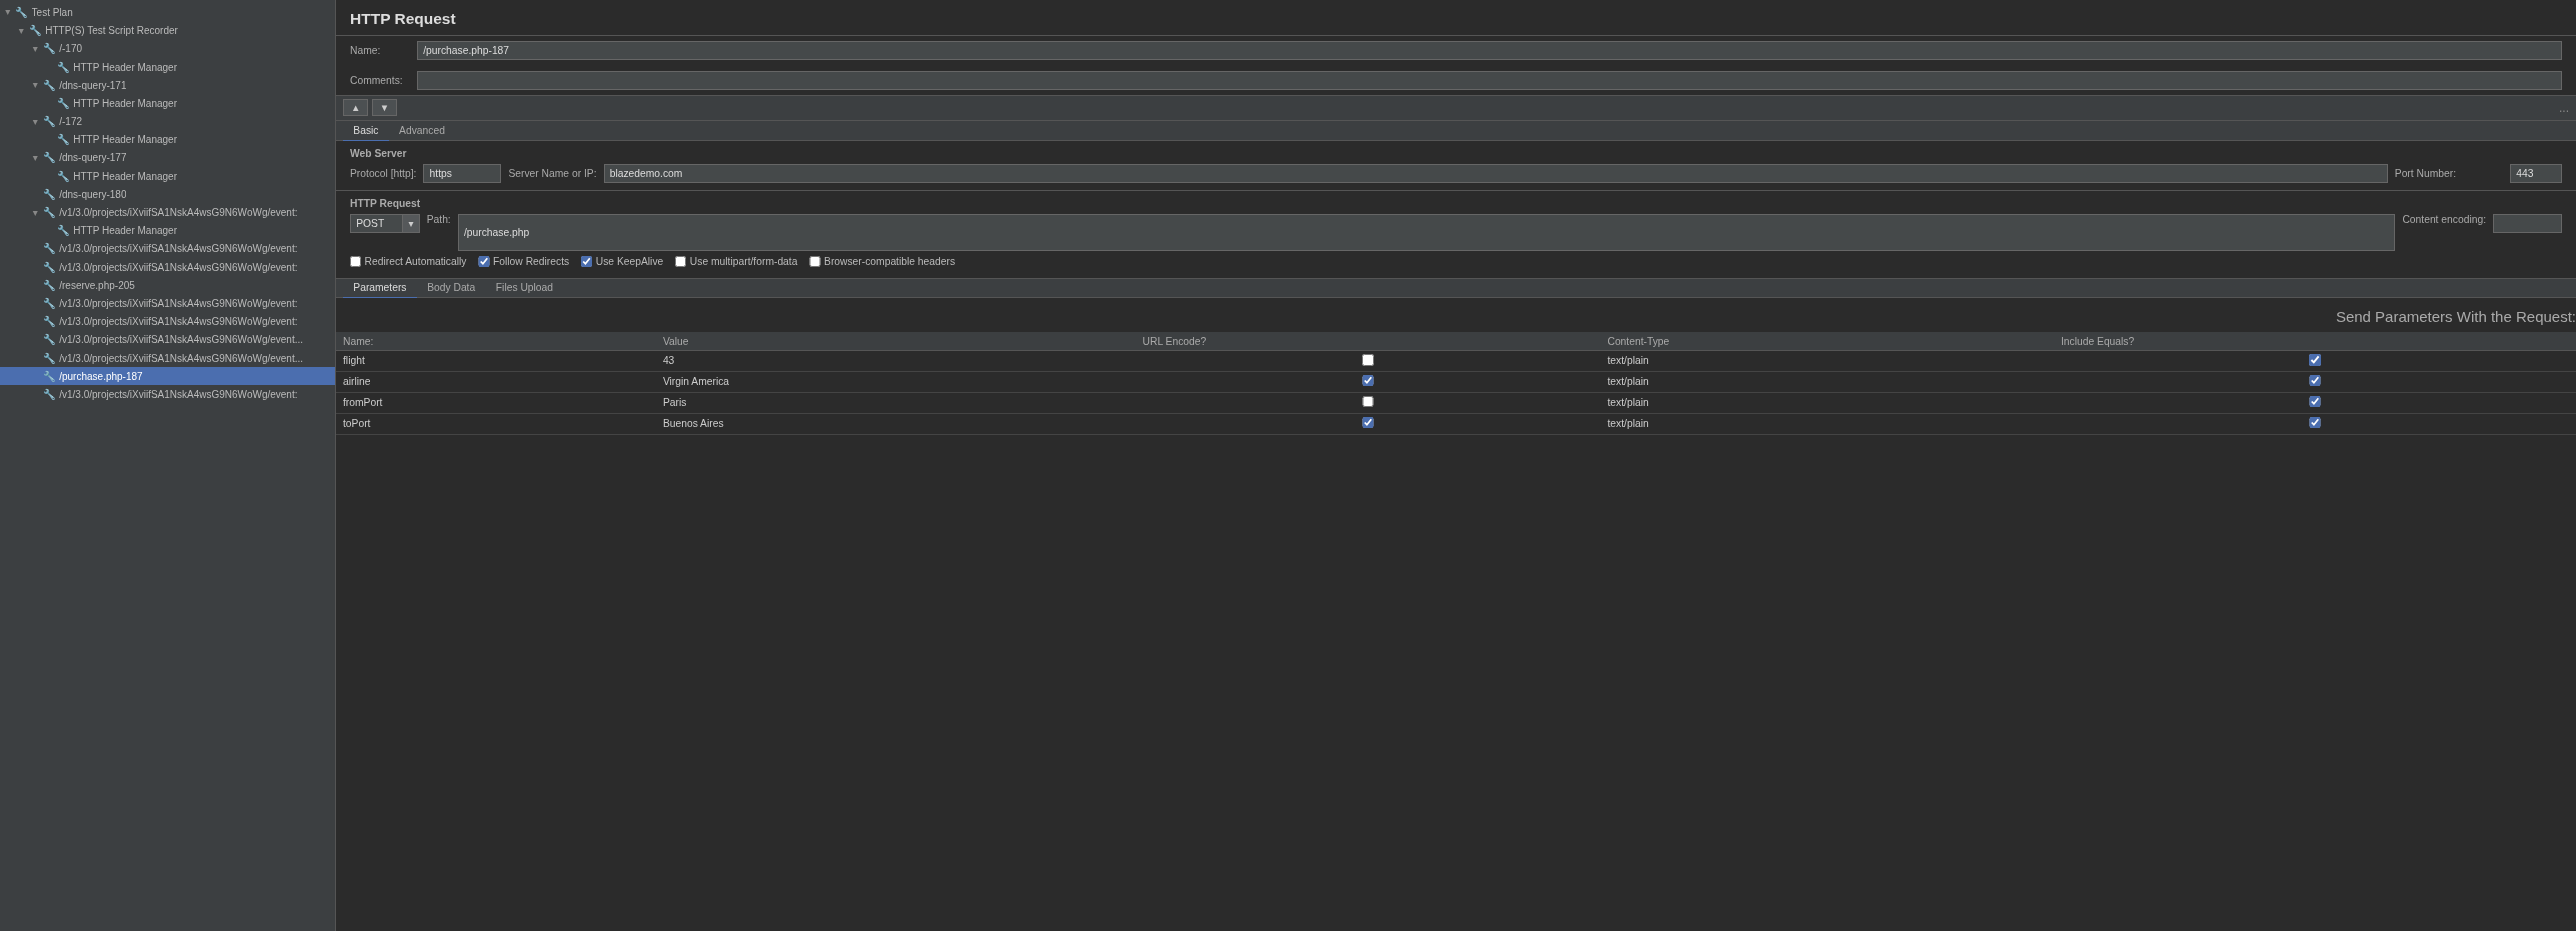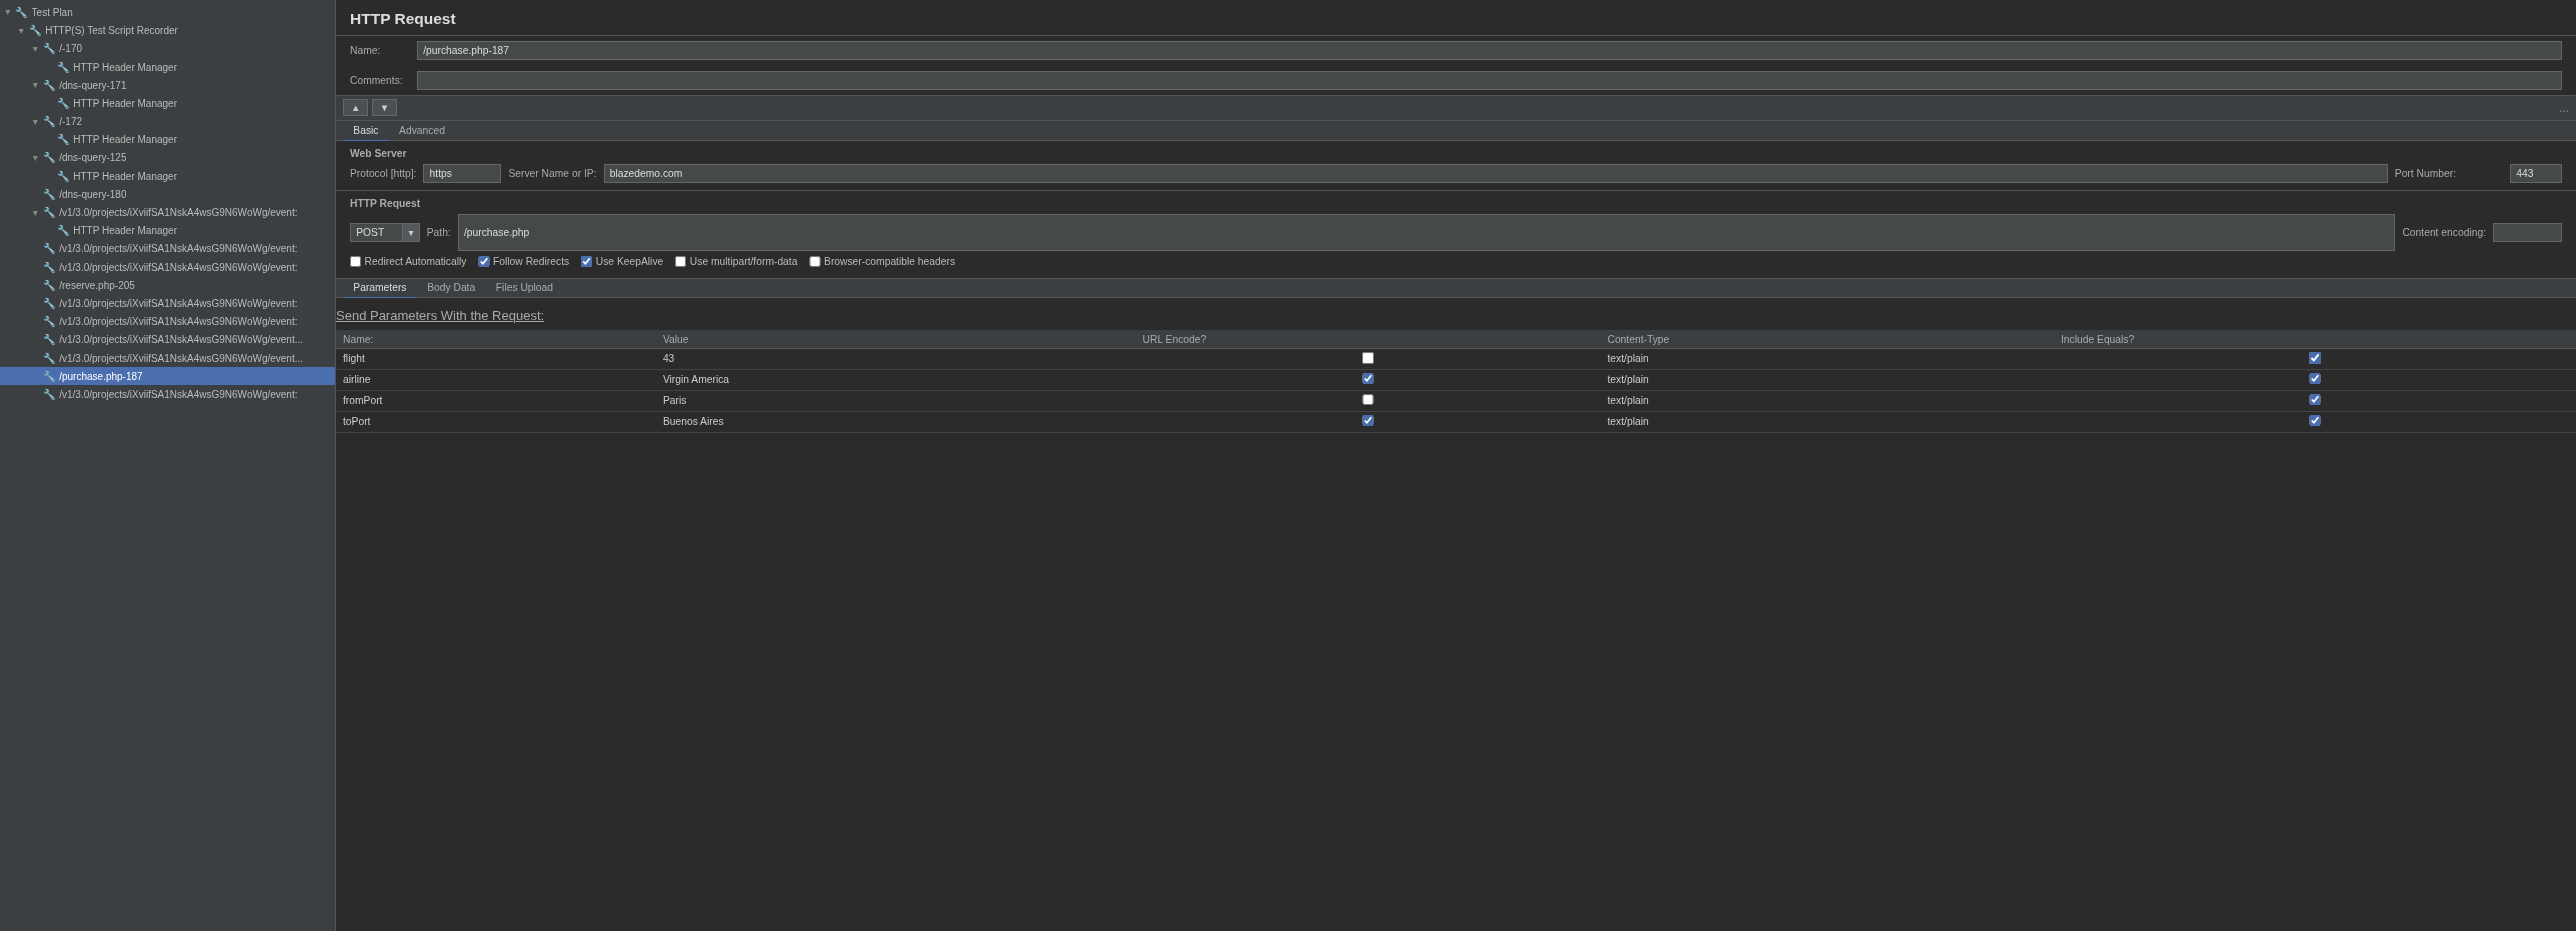--- a/index.html
+++ b/index.html
@@ -162,21 +162,21 @@
       padding: 1.7px 5.2px;
       font-size: 10.3px;
       height: 19px;
       width: 52px;
       margin-left: 47px;
     }
 
     
     .http-row {
       display: flex;
-      align-items: center;
+      align-items: flex-start;
       gap: 7px;
       margin-bottom: 5.2px;
     }
     .method-select-wrap {
       display: flex;
       align-items: stretch;
       height: 19px;
     }
     .method-select {
       background: #45494a;
@@ -262,25 +262,24 @@
       border-bottom-color: #4b6eaf;
     }
 
     
     .params-section {
       flex: 1;
       overflow-y: auto;
       padding: 7px 0;
     }
     .params-header {
-      text-align: left;
+      text-align: right;
       color: #aaa;
-      font-size: 13px;
+      font-size: 15px;
       padding: 3.4px 0 7px;
-      text-decoration: underline;
     }
     .params-table {
       width: 100%;
       border-collapse: collapse;
       font-size: 10.3px;
     }
     .params-table th {
       background: #3c3f41;
       color: #aaa;
       padding: 3.4px 7px;
@@ -346,21 +345,21 @@
       <span class="label">/-172</span>
     </div>
     <div class="tree-item" style="padding-left: 45px;">
       <span class="expand-arrow"> </span>
       <span class="icon">🔧</span>
       <span class="label">HTTP Header Manager</span>
     </div>
     <div class="tree-item" style="padding-left: 31px;">
       <span class="expand-arrow">▼</span>
       <span class="icon">🔧</span>
-      <span class="label">/dns-query-125</span>
+      <span class="label">/dns-query-177</span>
     </div>
     <div class="tree-item" style="padding-left: 45px;">
       <span class="expand-arrow"> </span>
       <span class="icon">🔧</span>
       <span class="label">HTTP Header Manager</span>
     </div>
     <div class="tree-item" style="padding-left: 31px;">
       <span class="expand-arrow"> </span>
       <span class="icon">🔧</span>
       <span class="label">/dns-query-180</span>

